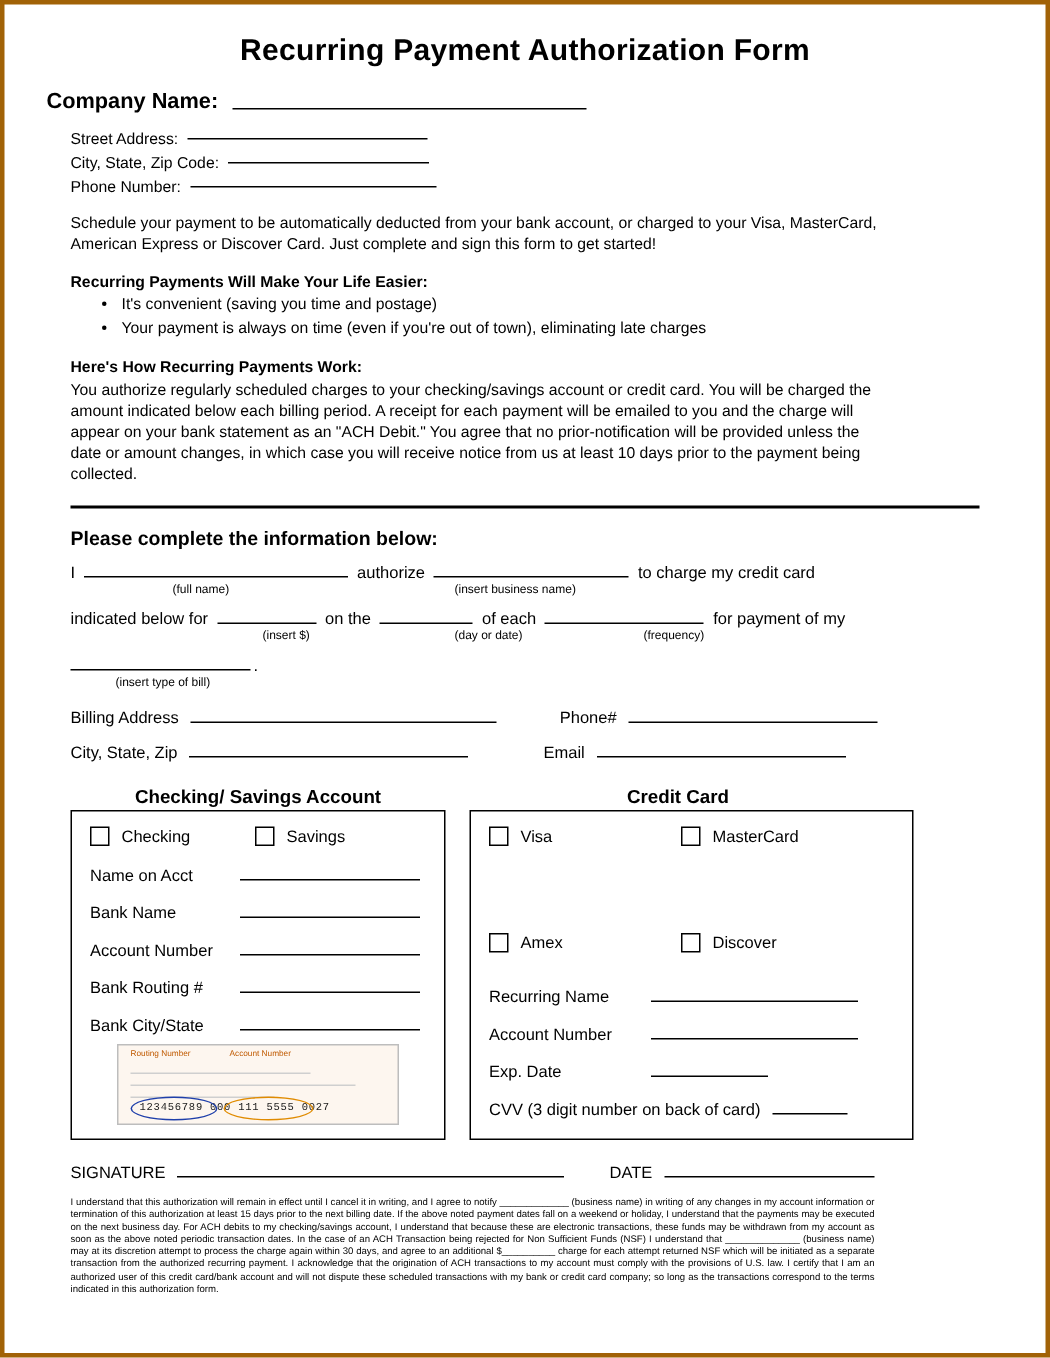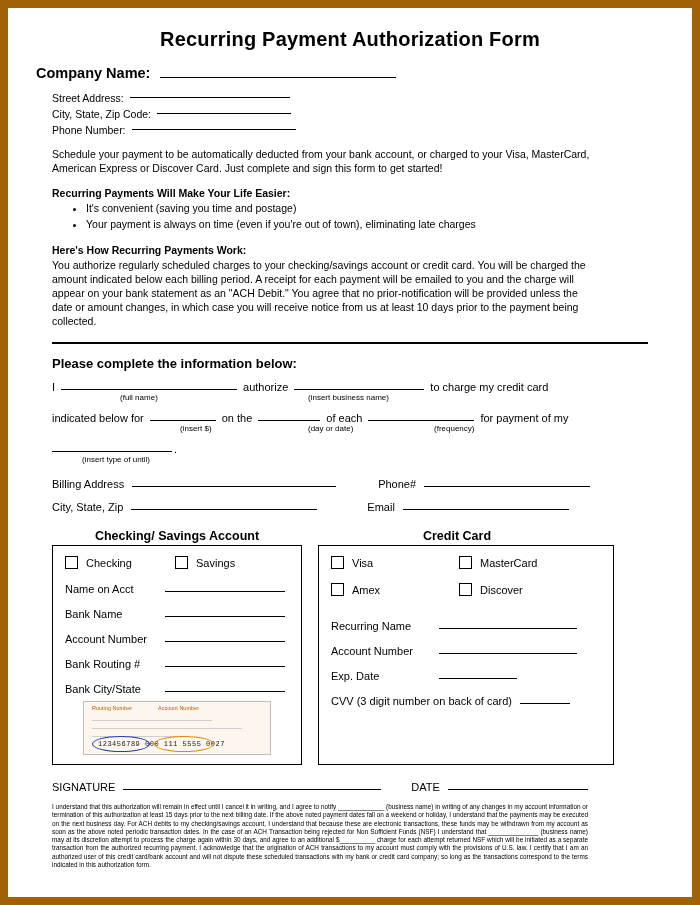--- a/index.html
+++ b/index.html
@@ -12,21 +12,21 @@
     height: 905px;
     font-family: "Liberation Sans", sans-serif;
     color: #000000;
     overflow: hidden;
   }
   .page {
     position: relative;
     width: 700px;
     height: 905px;
     box-sizing: border-box;
-    border: 8px solid #a16207;
+    border: 3px solid #a16207;
     background: #ffffff;
   }
   .inner {
     position: absolute;
     left: 0; top: 0; right: 0; bottom: 0;
     padding: 14px 26px 10px 26px;
     box-sizing: border-box;
   }
   .doc-title {
     text-align: center;
@@ -265,21 +265,21 @@
       <span style="left:128px;">(insert $)</span>
       <span style="left:256px;">(day or date)</span>
       <span style="left:382px;">(frequency)</span>
     </div>
 
     <div class="form-line" style="margin-top:8px;">
       <span class="rule" style="width:120px; margin-bottom:3px;"></span>
       <span style="margin-left:2px;">.</span>
     </div>
     <div class="caption-row">
-      <span style="left:30px;">(insert type of until)</span>
+      <span style="left:30px;">(insert type of bill)</span>
     </div>
 
     <div class="two-col" style="margin-top:12px;">
       <span>Billing Address</span>
       <span class="rule" style="width:204px; margin:0 0 3px 8px;"></span>
       <span style="margin-left:42px;">Phone#</span>
       <span class="rule" style="width:166px; margin:0 0 3px 8px;"></span>
     </div>
 
     <div class="two-col" style="margin-top:11px;">
@@ -345,21 +345,21 @@
         <div style="display:flex;">
           <div class="cbrow" style="width:128px;">
             <span class="cb"></span>
             <span>Visa</span>
           </div>
           <div class="cbrow">
             <span class="cb"></span>
             <span>MasterCard</span>
           </div>
         </div>
-        <div style="display:flex;">
+        <div style="display:flex;margin-top:44px;">
           <div class="cbrow" style="width:128px;">
             <span class="cb"></span>
             <span>Amex</span>
           </div>
           <div class="cbrow">
             <span class="cb"></span>
             <span>Discover</span>
           </div>
         </div>
 

